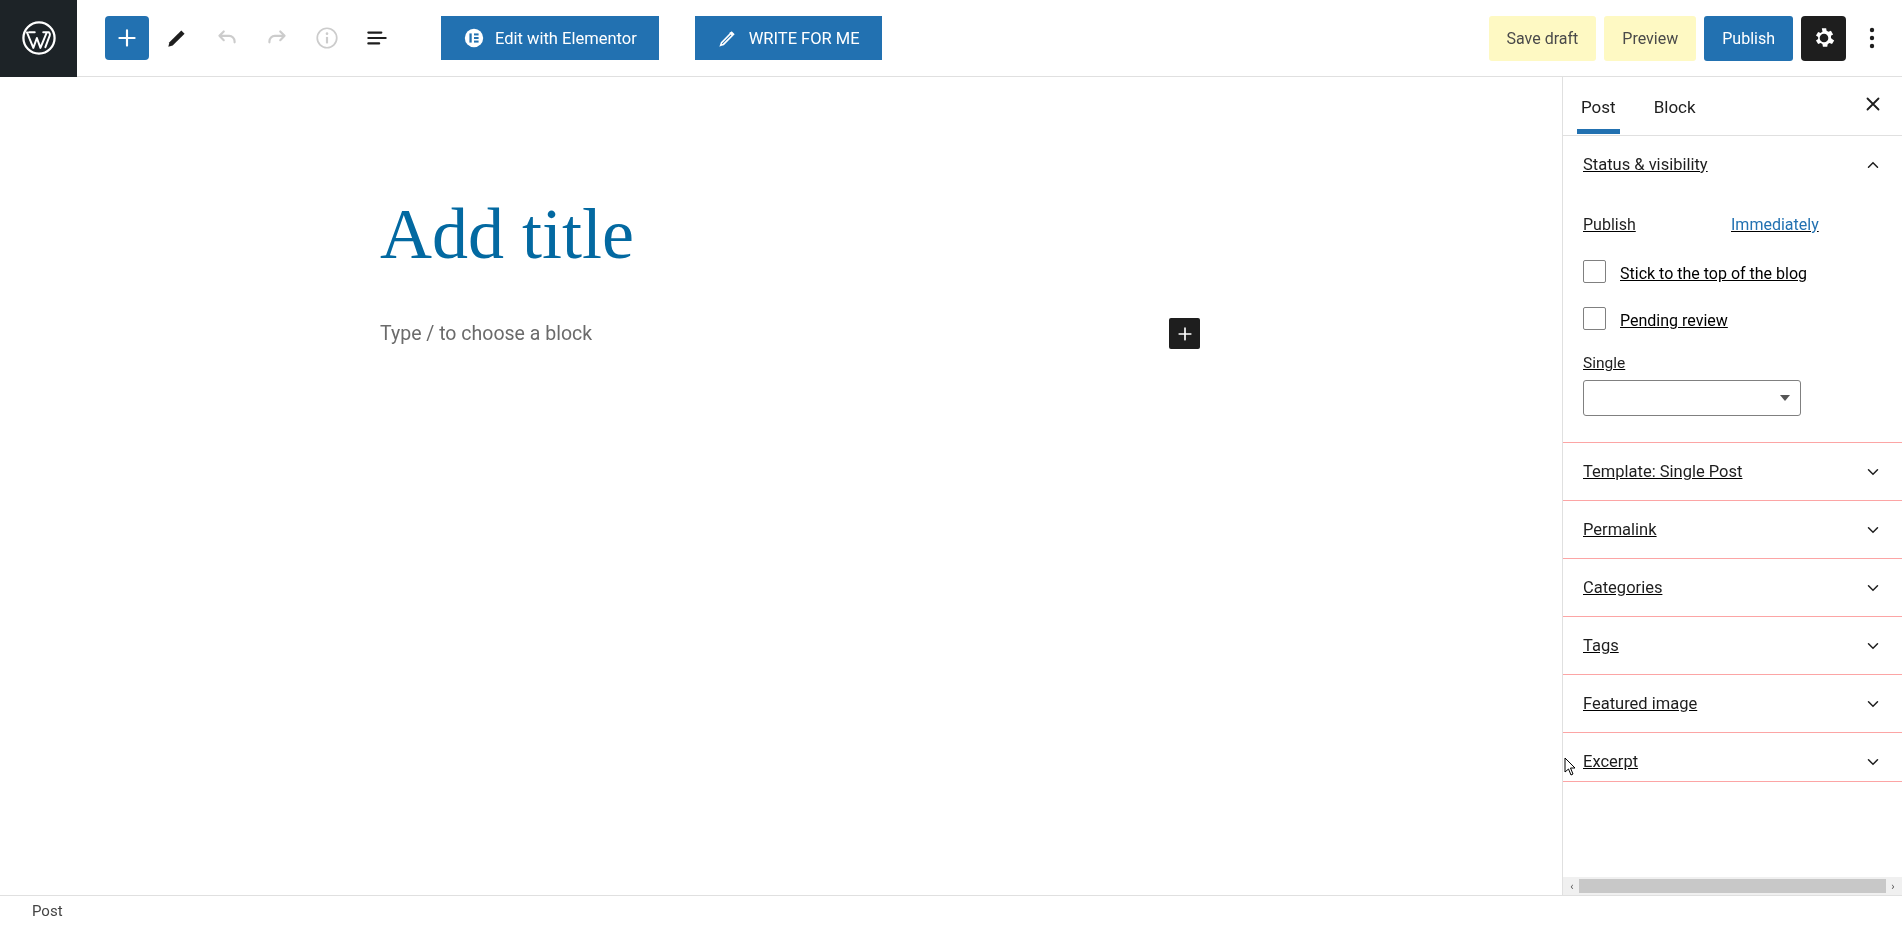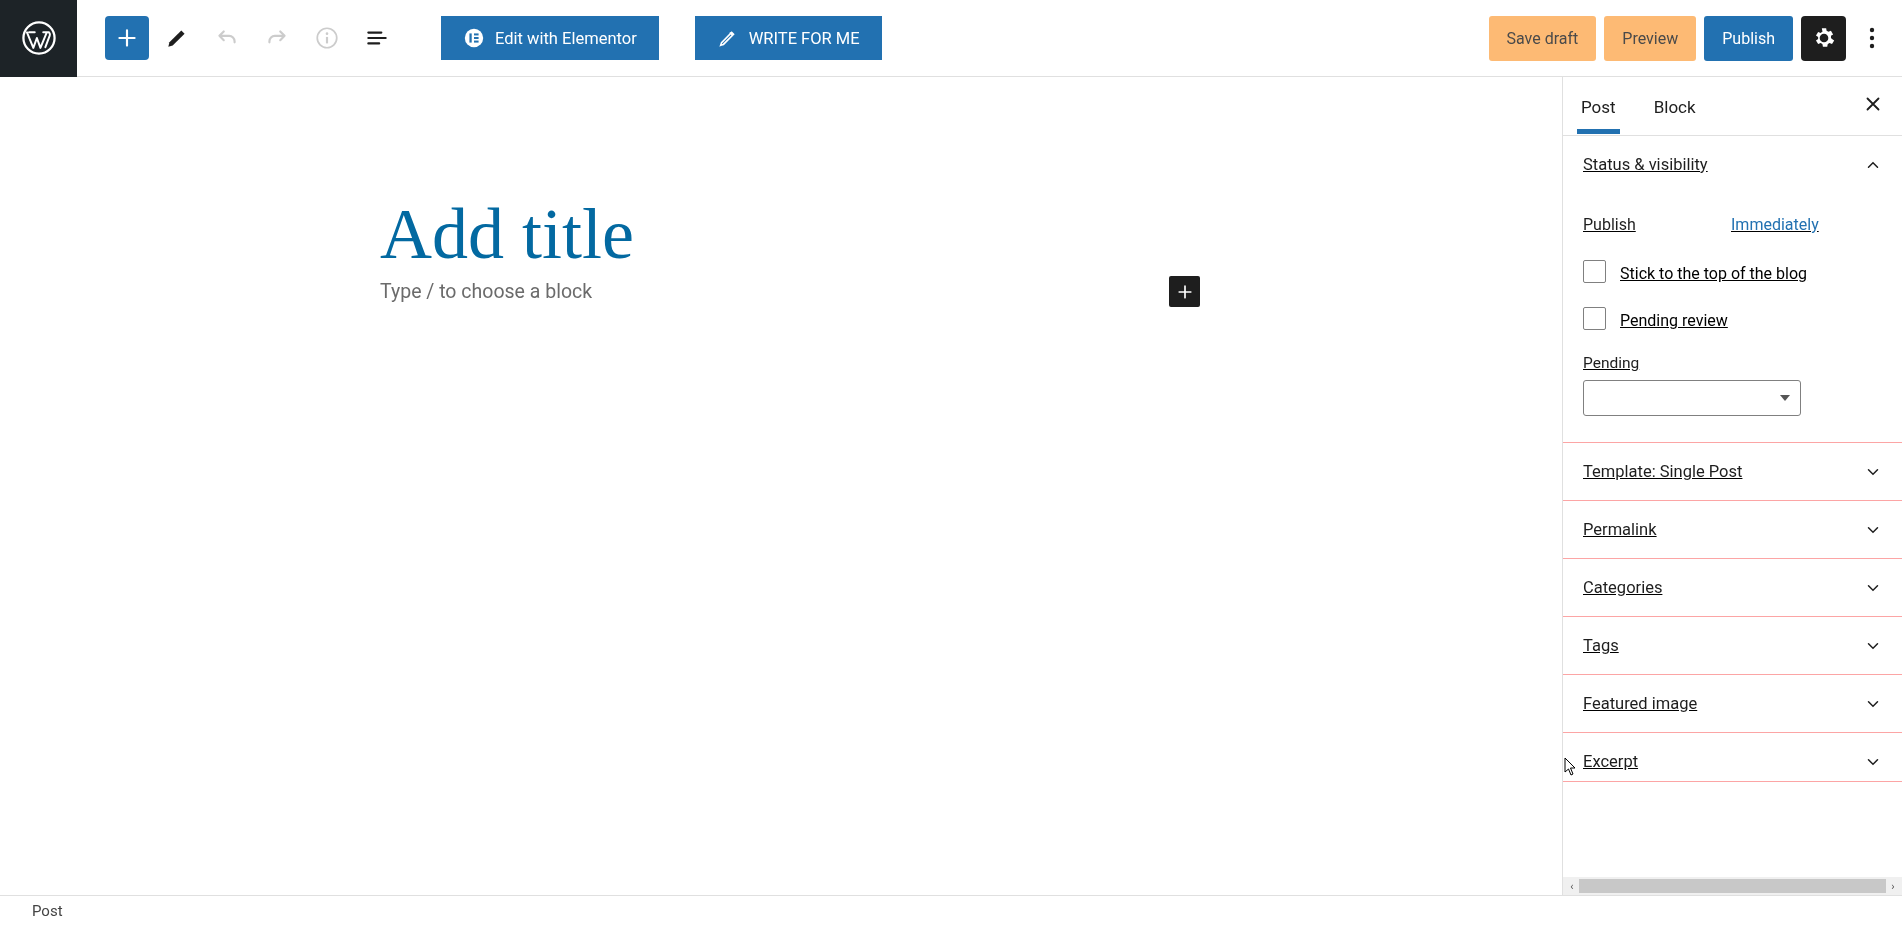--- a/index.html
+++ b/index.html
@@ -11,31 +11,31 @@
 .toolbar-left { display:flex; align-items:center; gap:6px; padding-left:28px; }
 .sq-btn { width:44px; height:44px; display:flex; align-items:center; justify-content:center; border-radius:4px; cursor:pointer; }
 .sq-btn.blue { background:#2271b1; }
 .sq-btn.ghost svg { fill:#1e1e1e; }
 .sq-btn.disabled svg { fill:#ccc; }
 .pill-btn { height:44px; padding:0 22px; border-radius:0; display:flex; align-items:center; gap:10px; font-size:16.5px; cursor:pointer; }
 .pill-btn.blue { background:#2271b1; color:#fff; }
 .toolbar-spacer { flex:1; }
 .toolbar-right { display:flex; align-items:center; gap:8px; padding-right:12px; }
 .txt-btn { height:45px; padding:0 18px; border-radius:3px; font-size:16px; display:flex; align-items:center; cursor:pointer; }
-.txt-btn.grey { background:#fdba74; color:#4a4a4a; }
+.txt-btn.grey { background:#fef9c3; color:#4a4a4a; }
 .txt-btn.publish { background:#2271b1; color:#fff; }
 .sq-btn.dark { background:#1e1e1e; width:45px; height:45px; }
 .sq-btn.dark svg { fill:#fff; }
 .more-btn { width:36px; height:45px; display:flex; align-items:center; justify-content:center; cursor:pointer; }
 
 
 .main { position:absolute; top:77px; left:0; right:340px; bottom:30px; padding-top:85px; }
 .editor-col { width:820px; margin-left:380px; }
 .title-input { font-family:"Times New Roman",Georgia,serif; font-size:72px; color:#0369a1; font-weight:400;margin-top:31px; }
-.block-row { display:flex; align-items:center; justify-content:space-between;gap:40px; }
+.block-row { margin-top:42px; display:flex; align-items:center; justify-content:space-between;gap:40px; }
 .block-prompt { font-size:19.5px; color:#6b6b6b; }
 .add-block { width:31px; height:31px; background:#1e1e1e; display:flex; align-items:center; justify-content:center; border-radius:2px; cursor:pointer; }
 
 
 .sidebar { position:absolute; top:77px; right:0; width:340px; bottom:30px; border-left:1px solid #e0e0e0; overflow:hidden; display:flex; flex-direction:column; }
 .sb-tabs { display:flex; align-items:center; border-bottom:1px solid #e0e0e0; height:59px; padding:0 18px; }
 .sb-tab { padding:18px 18px 16px 0; font-size:17px; color:#1e1e1e; margin-right:20px; position:relative; cursor:pointer; }
 .sb-tab.active::after { content:""; position:absolute; bottom:-1px; left:-4px; right:14px; height:5px; background:#2271b1; }
 .sb-close { margin-left:auto; cursor:pointer; }
 .sb-body { flex:1; overflow-y:auto; }
@@ -194,21 +194,21 @@
           <span class="v">Immediately</span>
         </div>
         <div class="chk-row">
           <div class="chk"></div>
           <span>Stick to the top of the blog</span>
         </div>
         <div class="chk-row">
           <div class="chk"></div>
           <span>Pending review</span>
         </div>
-        <div class="field-label">Pending</div>
+        <div class="field-label">Single</div>
         <div class="select-box"></div>
       </div>
     </div>
 
     <div class="panel">
       <div class="panel-hdr">
         <span>Template: Single Post</span>
         <svg width="18" height="18" viewBox="0 0 24 24">
             <path d="M6 9l6 6 6-6" stroke="#1e1e1e" stroke-width="2" fill="none" stroke-linecap="round"></path>
           </svg>

